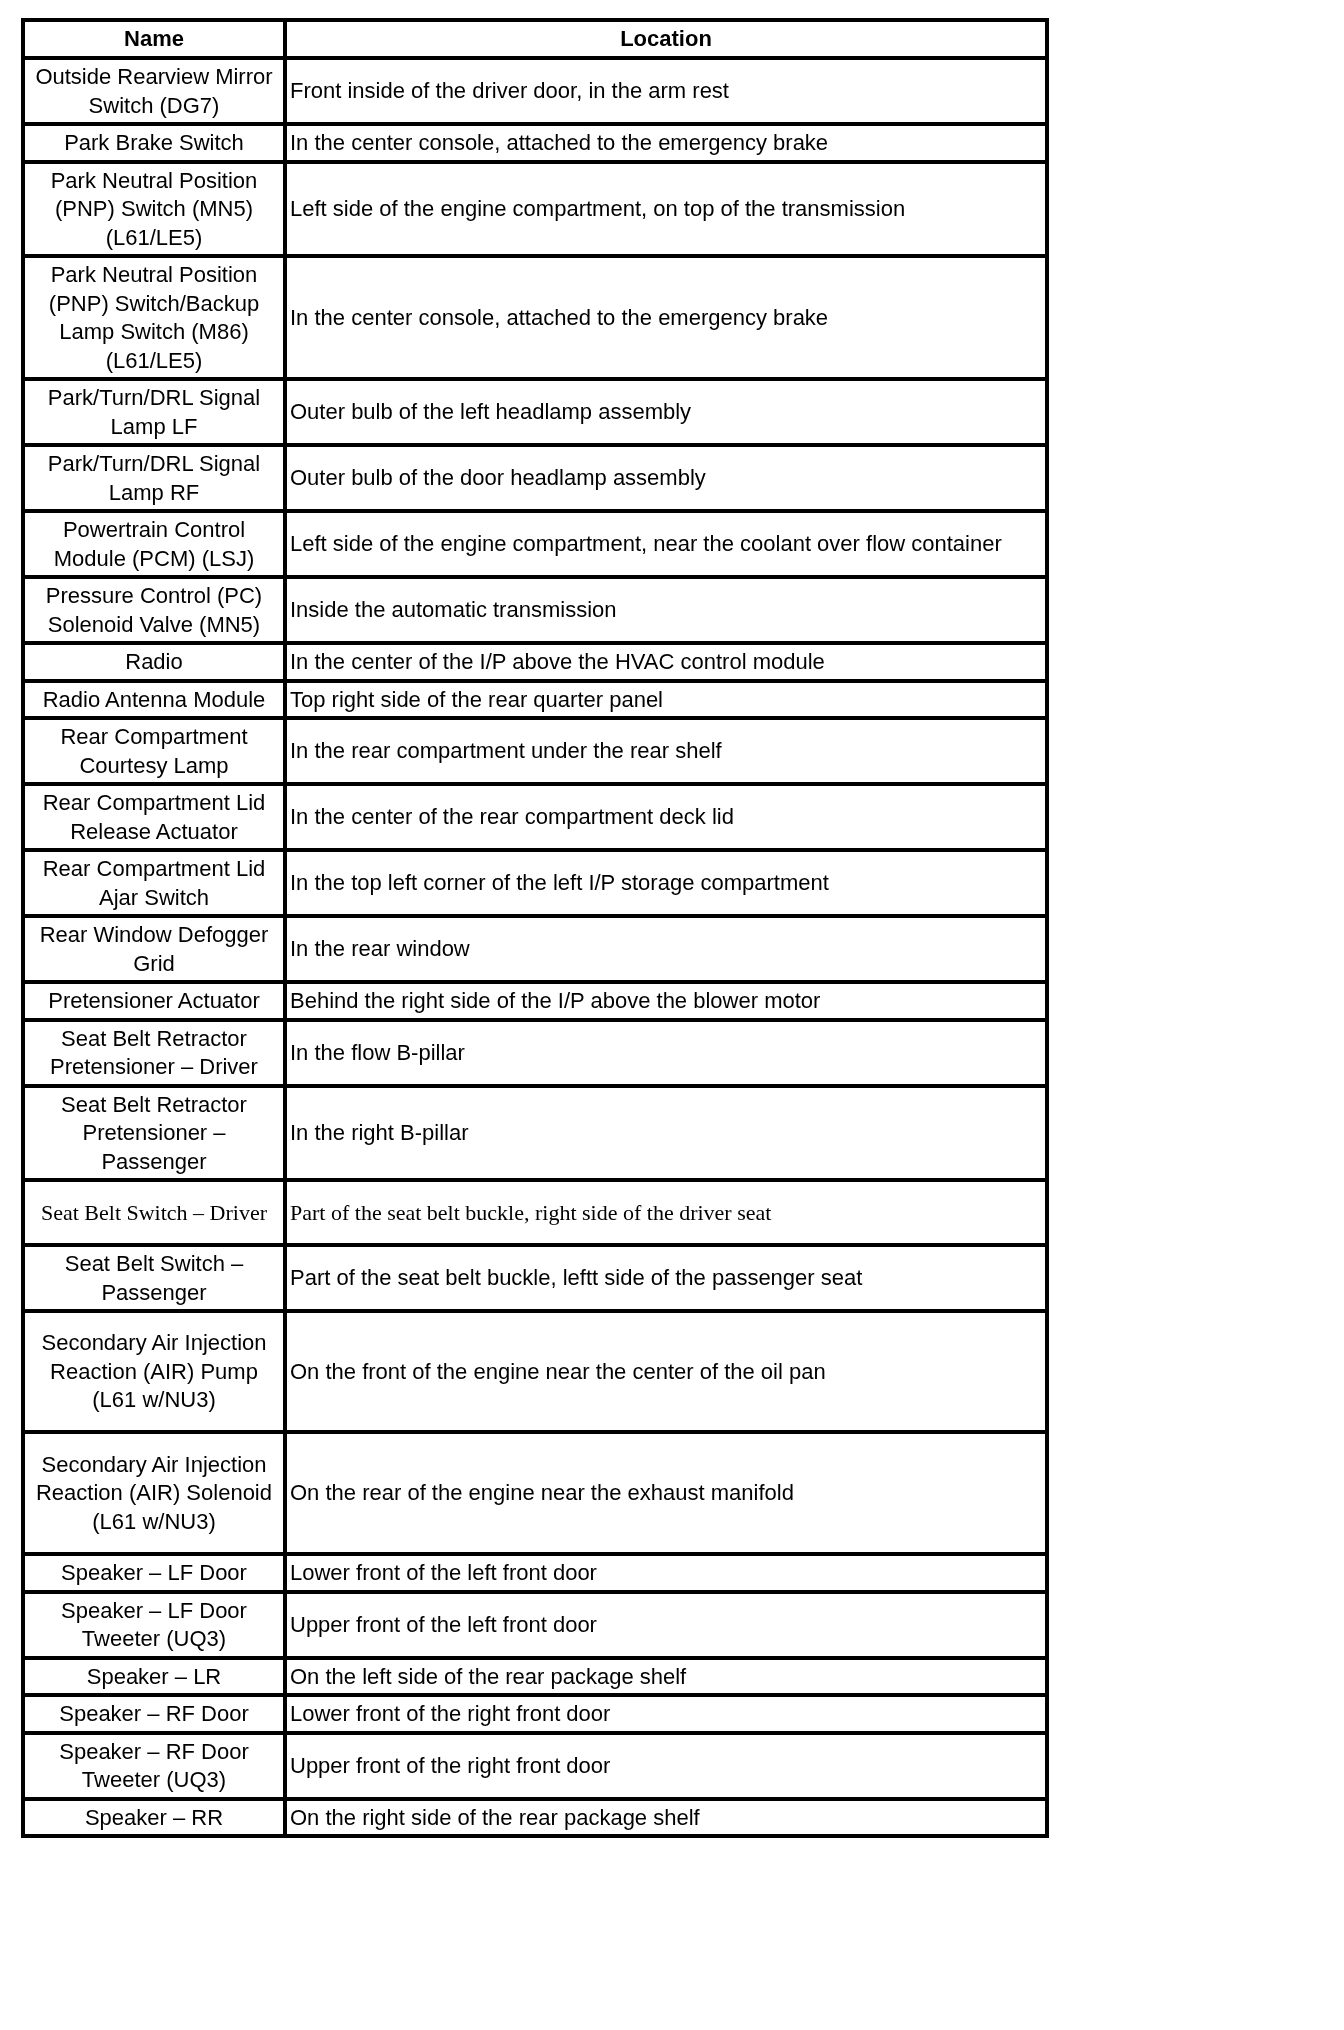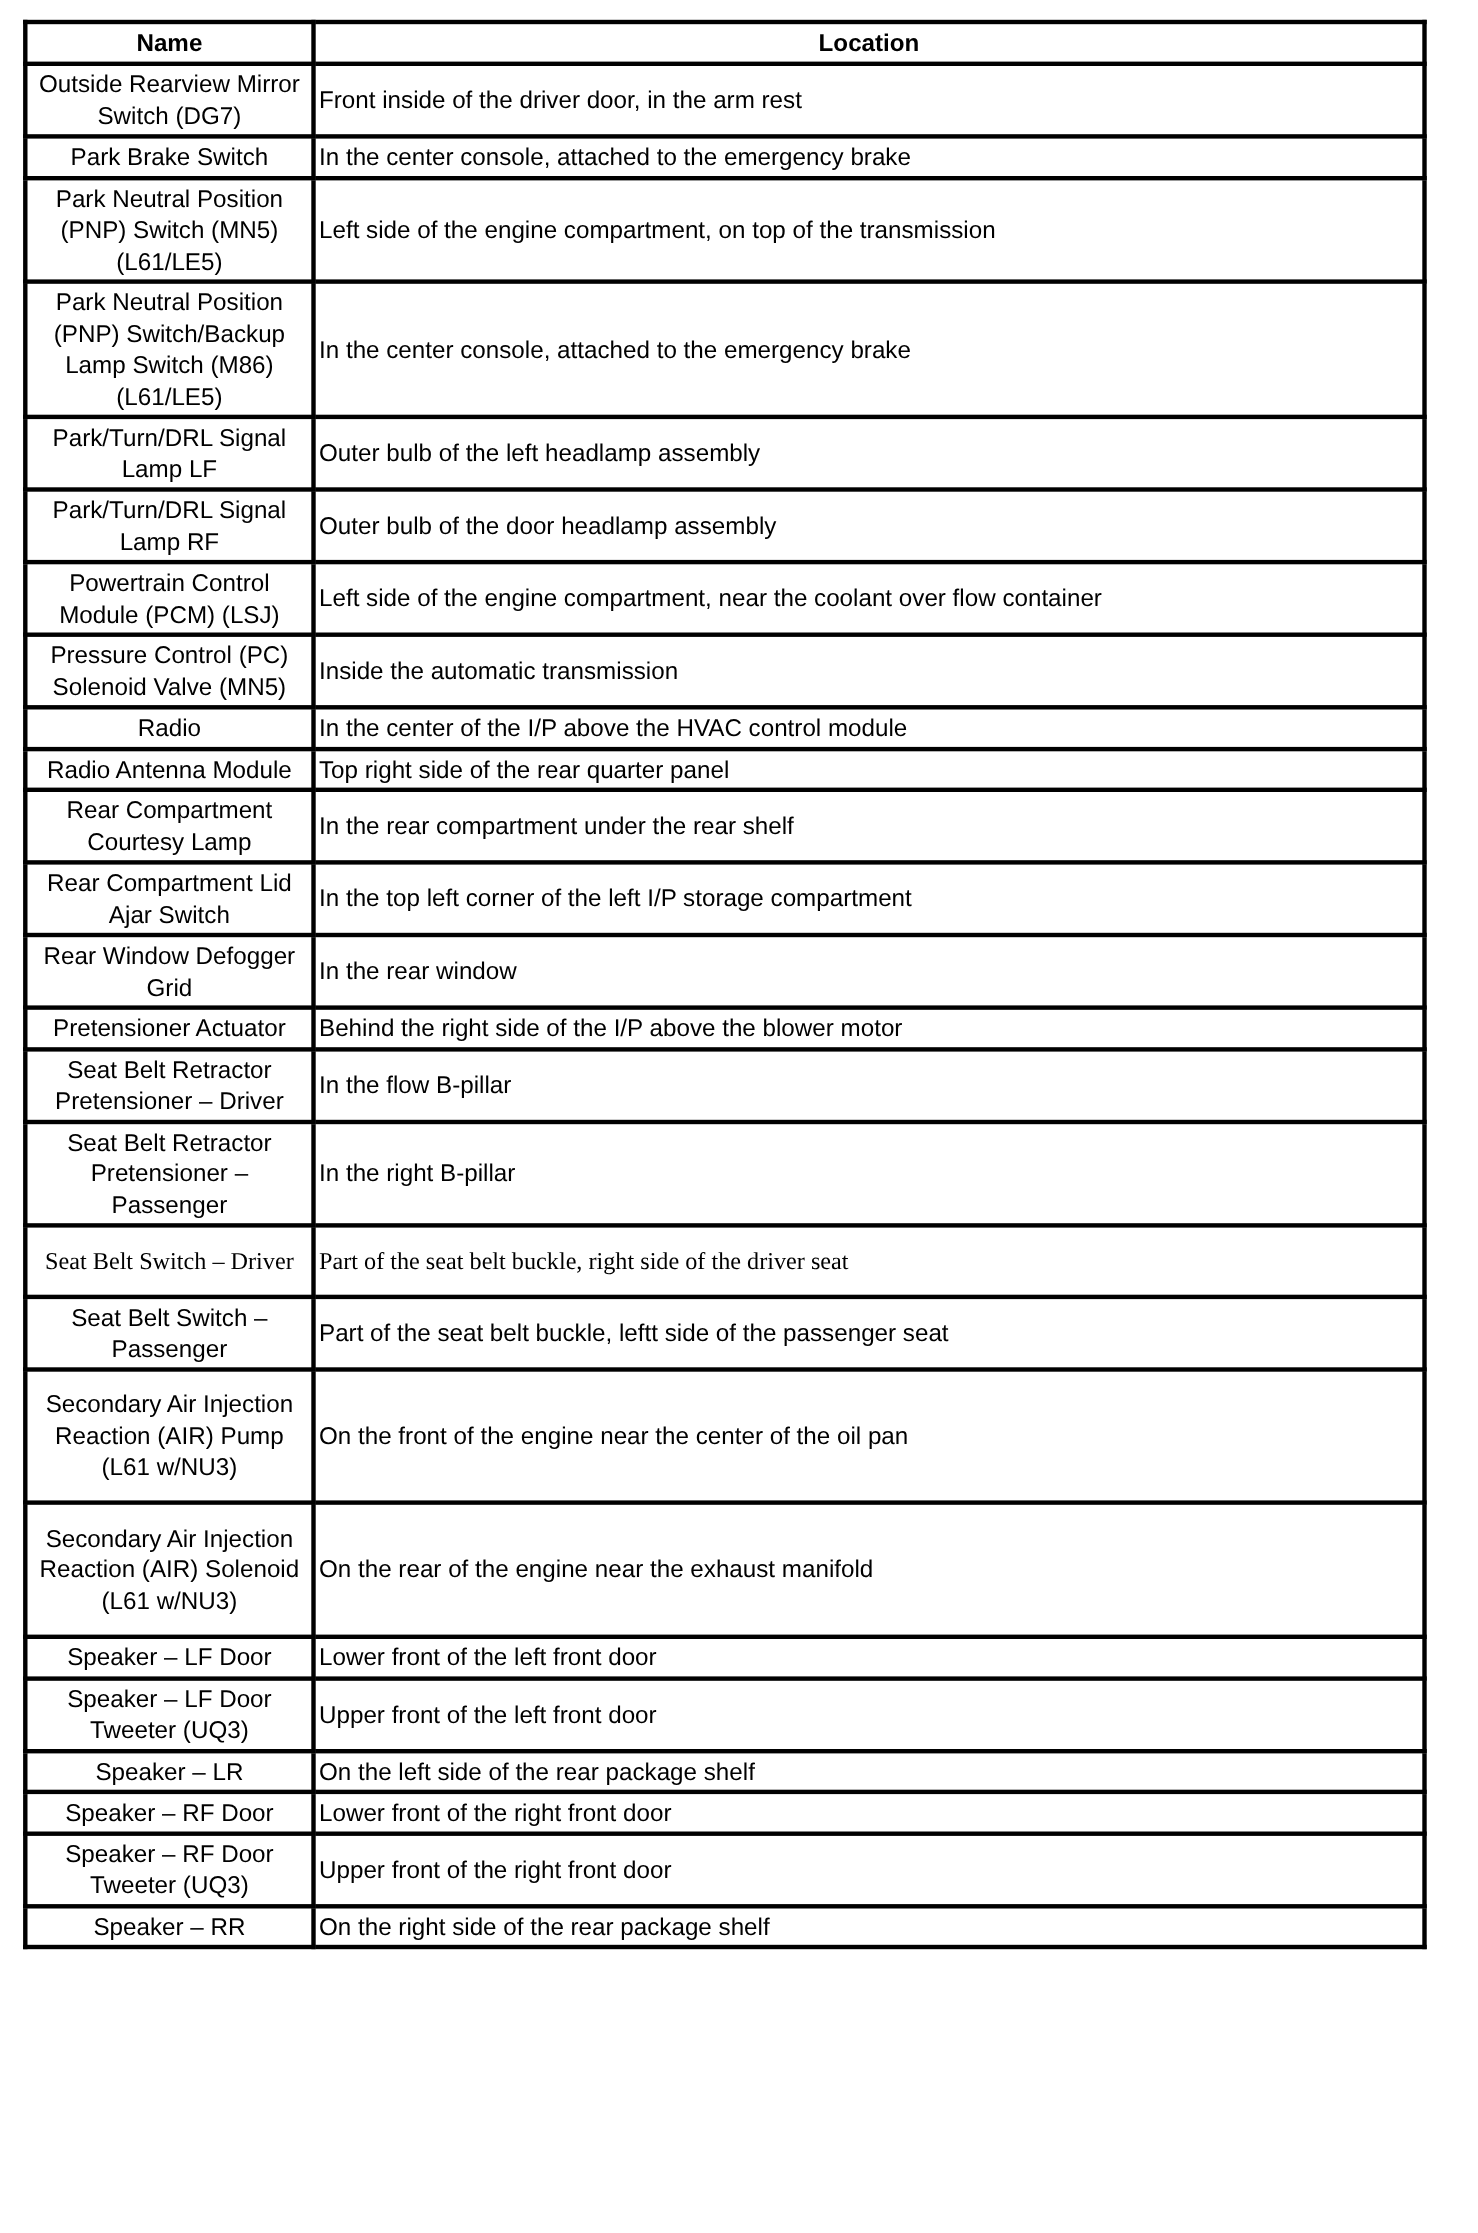--- a/index.html
+++ b/index.html
@@ -1,20 +1,20 @@
 <!DOCTYPE html>
 <html><head>
 <meta charset="utf-8">
 <style>
   html, body { margin: 0; padding: 0; background: #ffffff; }
   body { width: 1344px; height: 2030px; position: relative; overflow: hidden;
          font-family: "Liberation Sans", sans-serif; color: #000; }
   table.loc {
     position: absolute; left: 21px; top: 18px;
-    width: 1276px;
+    width: 1028px;
     border-collapse: collapse;
     border: 4px solid #000;
     table-layout: fixed;
   }
   table.loc th, table.loc td {
     border: 4px solid #000;
     font-size: 22px;
     line-height: 28.5px;
     padding: 3px 3px 2px 3px;
     vertical-align: middle;
@@ -76,20 +76,24 @@
         <td class="where">In the center of the I/P above the HVAC control module</td>
       </tr>
       <tr style="height: 35px;">
         <td class="name">Radio Antenna Module</td>
         <td class="where">Top right side of the rear quarter panel</td>
       </tr>
       <tr style="height: 66px;">
         <td class="name">Rear Compartment Courtesy Lamp</td>
         <td class="where">In the rear compartment under the rear shelf</td>
       </tr>
+      <tr style="height: 65px;">
+        <td class="name">Rear Compartment Lid Release Actuator</td>
+        <td class="where">In the center of the rear compartment deck lid</td>
+      </tr>
       <tr style="height: 66px;">
         <td class="name">Rear Compartment Lid Ajar Switch</td>
         <td class="where">In the top left corner of the left I/P storage compartment</td>
       </tr>
       <tr style="height: 65px;">
         <td class="name">Rear Window Defogger Grid</td>
         <td class="where">In the rear window</td>
       </tr>
       <tr style="height: 36px;">
         <td class="name">Pretensioner Actuator</td>

